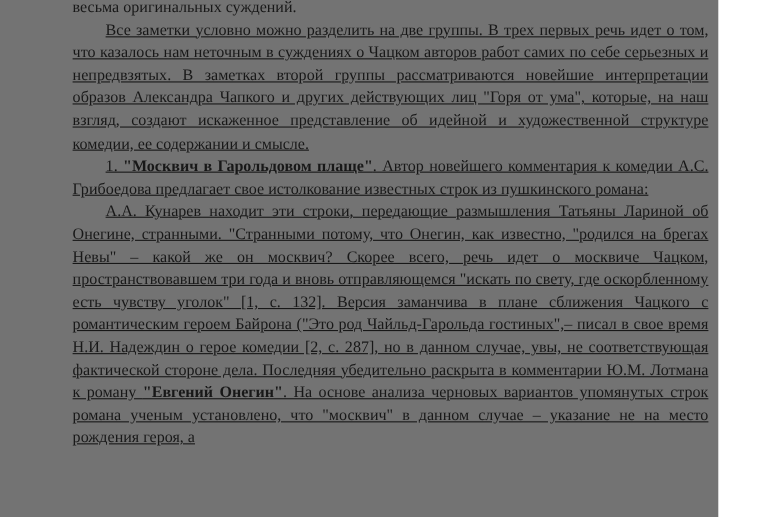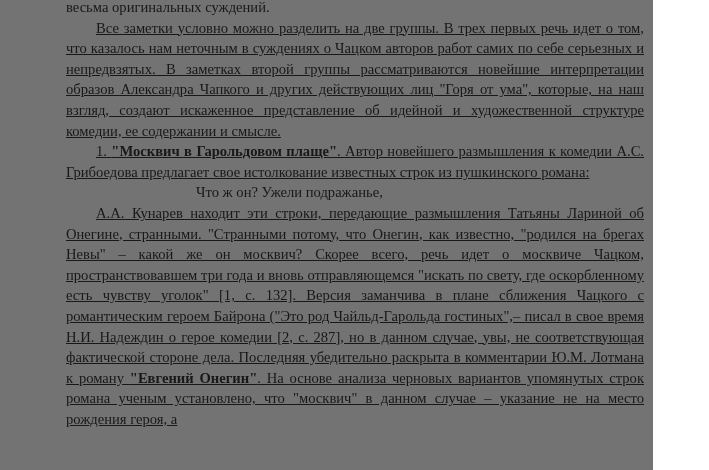--- a/index.html
+++ b/index.html
@@ -54,20 +54,19 @@
 </head>
 <body>
 
 <div class="page">
   <div class="text-col">
 
     <p class="para first"><span>весьма оригинальных суждений.</span></p>
 
     <p class="para indent"><span>Все заметки условно можно разделить на две группы. В трех первых речь идет о том, что казалось нам неточным в суждениях о Чацком авторов работ самих по себе серьезных и непредвзятых. В заметках второй группы рассматриваются новейшие интерпретации образов Александра Чапкого и других действующих лиц "Горя от ума", которые, на наш взгляд, создают искаженное представление об идейной и художественной структуре комедии, ее содержании и смысле.</span></p>
 
-    <p class="para indent"><span>1. </span><b>"Москвич в Гарольдовом плаще"</b><span>. Автор новейшего размышления к комедии А.С. Грибоедова предлагает свое истолкование известных строк из пушкинского романа:</span></p>
+    <p class="para indent"><span>1. </span><b>"Москвич в Гарольдовом плаще"</b><span>. Автор новейшего комментария к комедии А.С. Грибоедова предлагает свое истолкование известных строк из пушкинского романа:</span></p>
 
-    <div class="verse">Что ж он? Ужели подражанье,</div>
 
     <p class="para indent"><span>А.А. Кунарев находит эти строки, передающие размышления Татьяны Лариной об Онегине, странными. "Странными потому, что Онегин, как известно, "родился на брегах Невы" – какой же он москвич? Скорее всего, речь идет о москвиче Чацком, пространствовавшем три года и вновь отправляющемся "искать по свету, где оскорбленному есть чувству уголок" [1, с. 132]. Версия заманчива в плане сближения Чацкого с романтическим героем Байрона ("Это род Чайльд-Гарольда гостиных",– писал в свое время Н.И. Надеждин о герое комедии [2, с. 287], но в данном случае, увы, не соответствующая фактической стороне дела. Последняя убедительно раскрыта в комментарии Ю.М. Лотмана к роману </span><b>"Евгений Онегин"</b><span>. На основе анализа черновых вариантов упомянутых строк романа ученым установлено, что "москвич" в данном случае – указание не на место рождения героя, а</span></p>
 
   </div>
 </div>
 
 </body></html>

